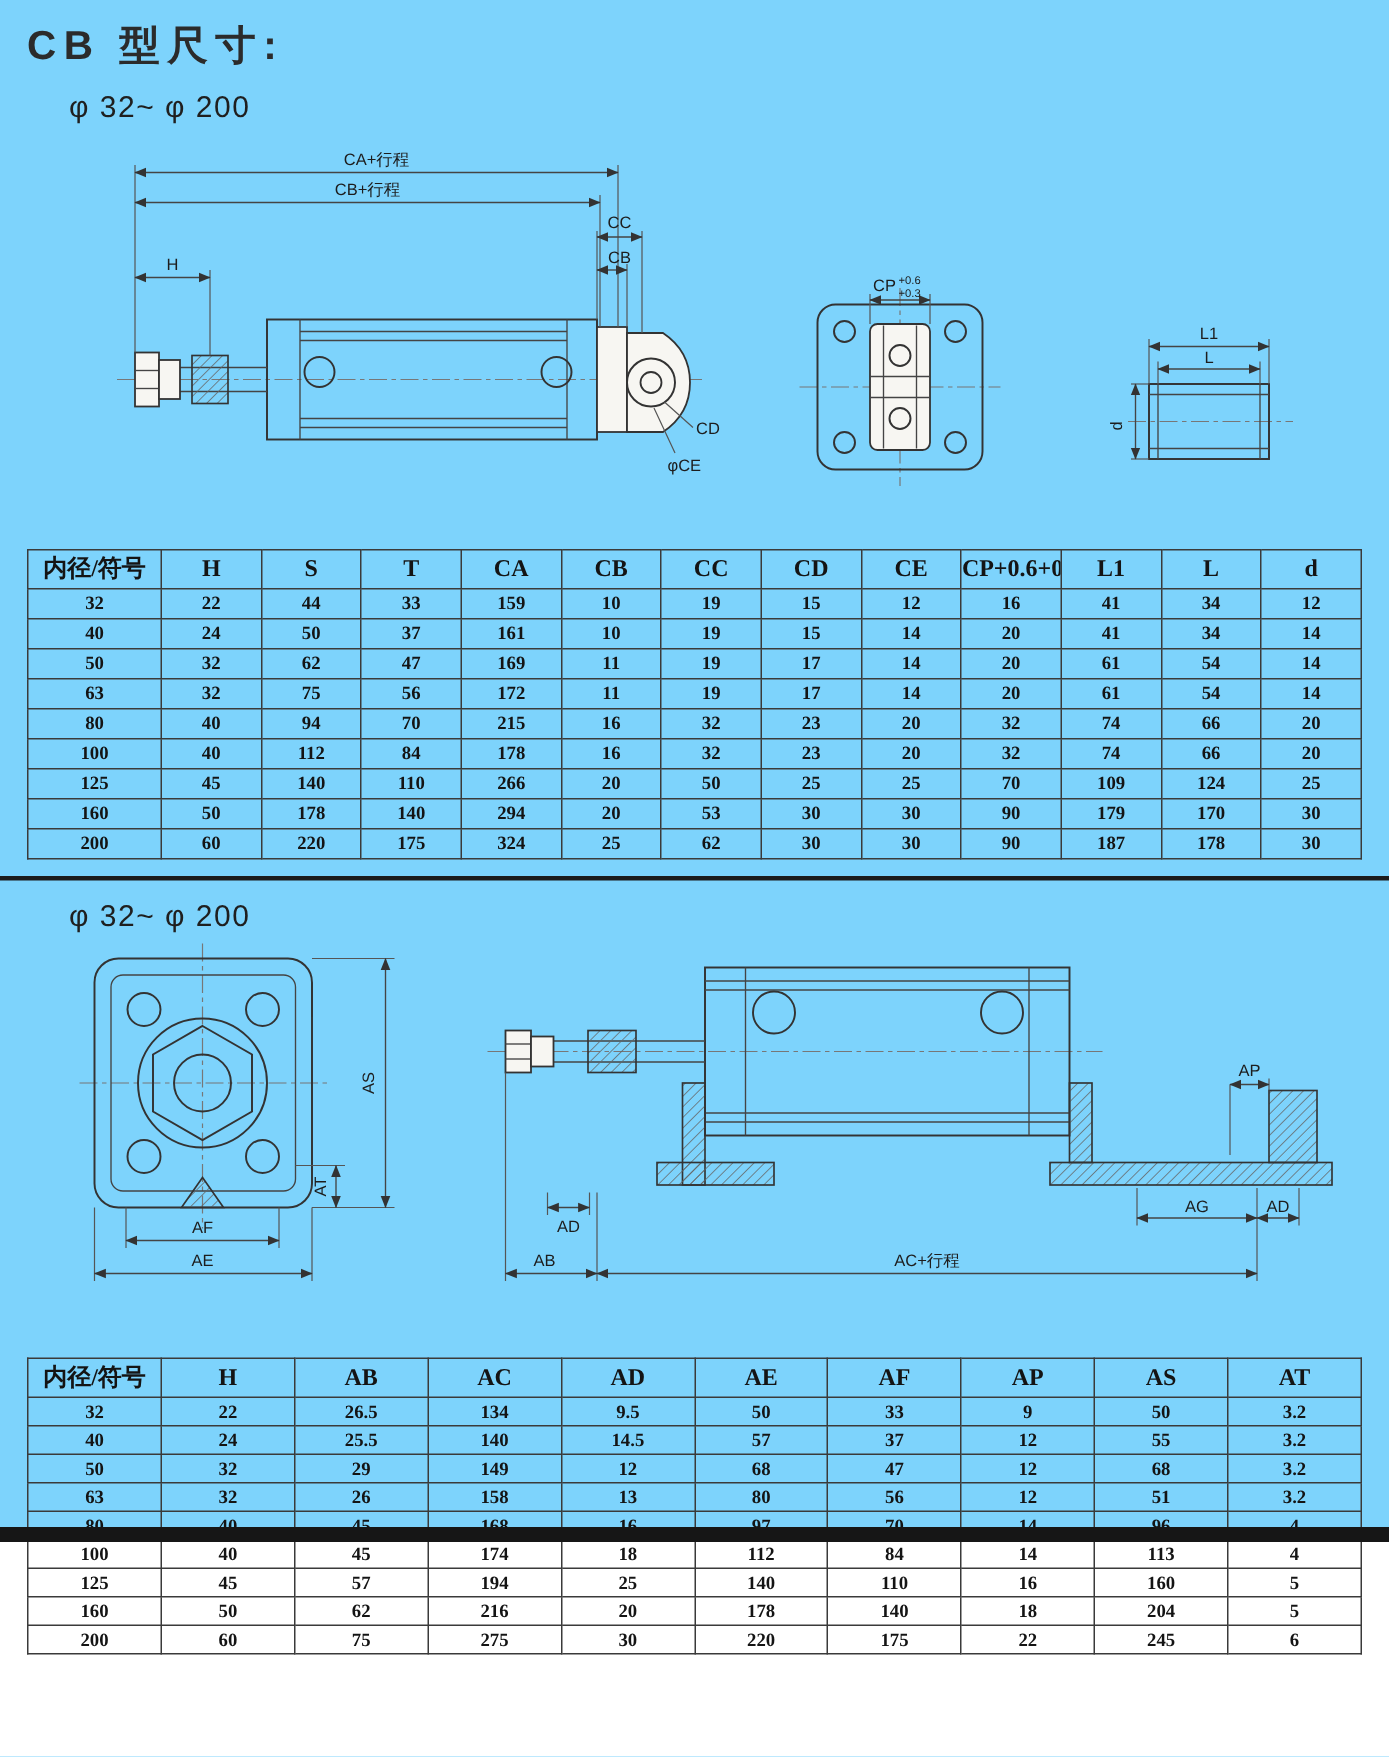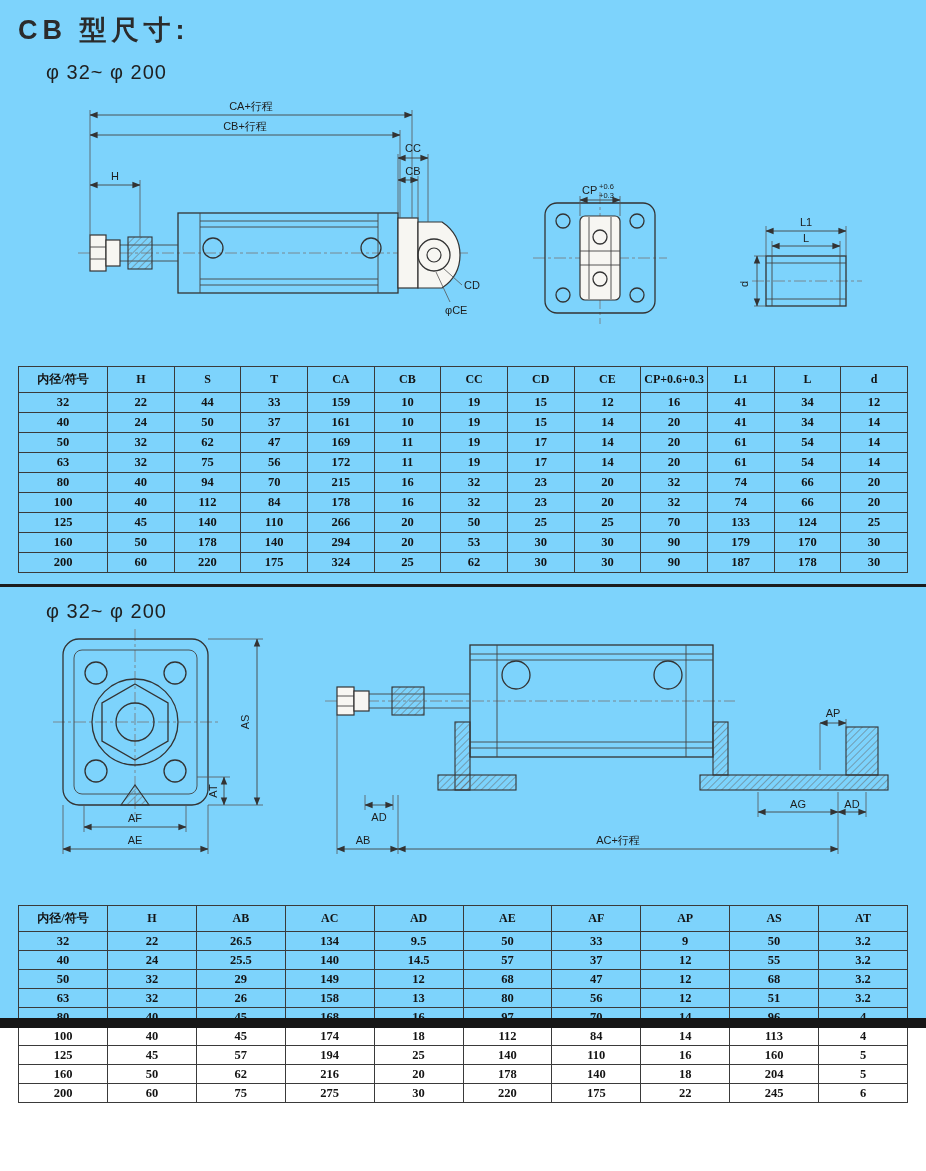--- a/index.html
+++ b/index.html
@@ -14,21 +14,21 @@
   svg text.tol { font-size:7.5px; }
   .ol  { fill:none; stroke:#333; stroke-width:1.3; }
   .olf { fill:#f7f6f2; stroke:#333; stroke-width:1.2; }
   .tl  { fill:none; stroke:#444; stroke-width:0.9; }
   .ext { stroke:#555; stroke-width:0.8; }
   .dim { stroke:#444; stroke-width:0.9; fill:none; }
   .cl  { stroke:#777; stroke-width:0.8; stroke-dasharray:12 3 3 3; fill:none; }
   .dim-table { border-collapse:collapse; table-layout:fixed; width:890px; margin:10px 0 0 18px;
                font-family:"Liberation Serif", serif; font-size:12.5px; font-weight:700; color:#141414; }
   .dim-table th, .dim-table td { border:1px solid #3a3a3a; text-align:center; padding:0; overflow:hidden; white-space:nowrap; }
-  .dim-table th { height:25px; font-size:12px;text-align:center; }
+  .dim-table th { height:25px; font-size:16px;text-align:center; }
   .dim-table td { height:19px; }
   .dim-table th:first-child { width:88px; }
   .lb-table td { height:18px; }
   .divider { height:3px; background:#1c1c1c; margin-top:11px; }
   .scan-bar { position:absolute; left:0; bottom:0; width:926px; height:10px; background:#161616; }
 </style>
 </head>
 <body>
 
 <div class="page">
@@ -254,21 +254,21 @@
             <td>125</td>
             <td>45</td>
             <td>140</td>
             <td>110</td>
             <td>266</td>
             <td>20</td>
             <td>50</td>
             <td>25</td>
             <td>25</td>
             <td>70</td>
-            <td>133</td>
+            <td>109</td>
             <td>124</td>
             <td>25</td>
           </tr>
           <tr>
             <td>160</td>
             <td>50</td>
             <td>178</td>
             <td>140</td>
             <td>294</td>
             <td>20</td>

